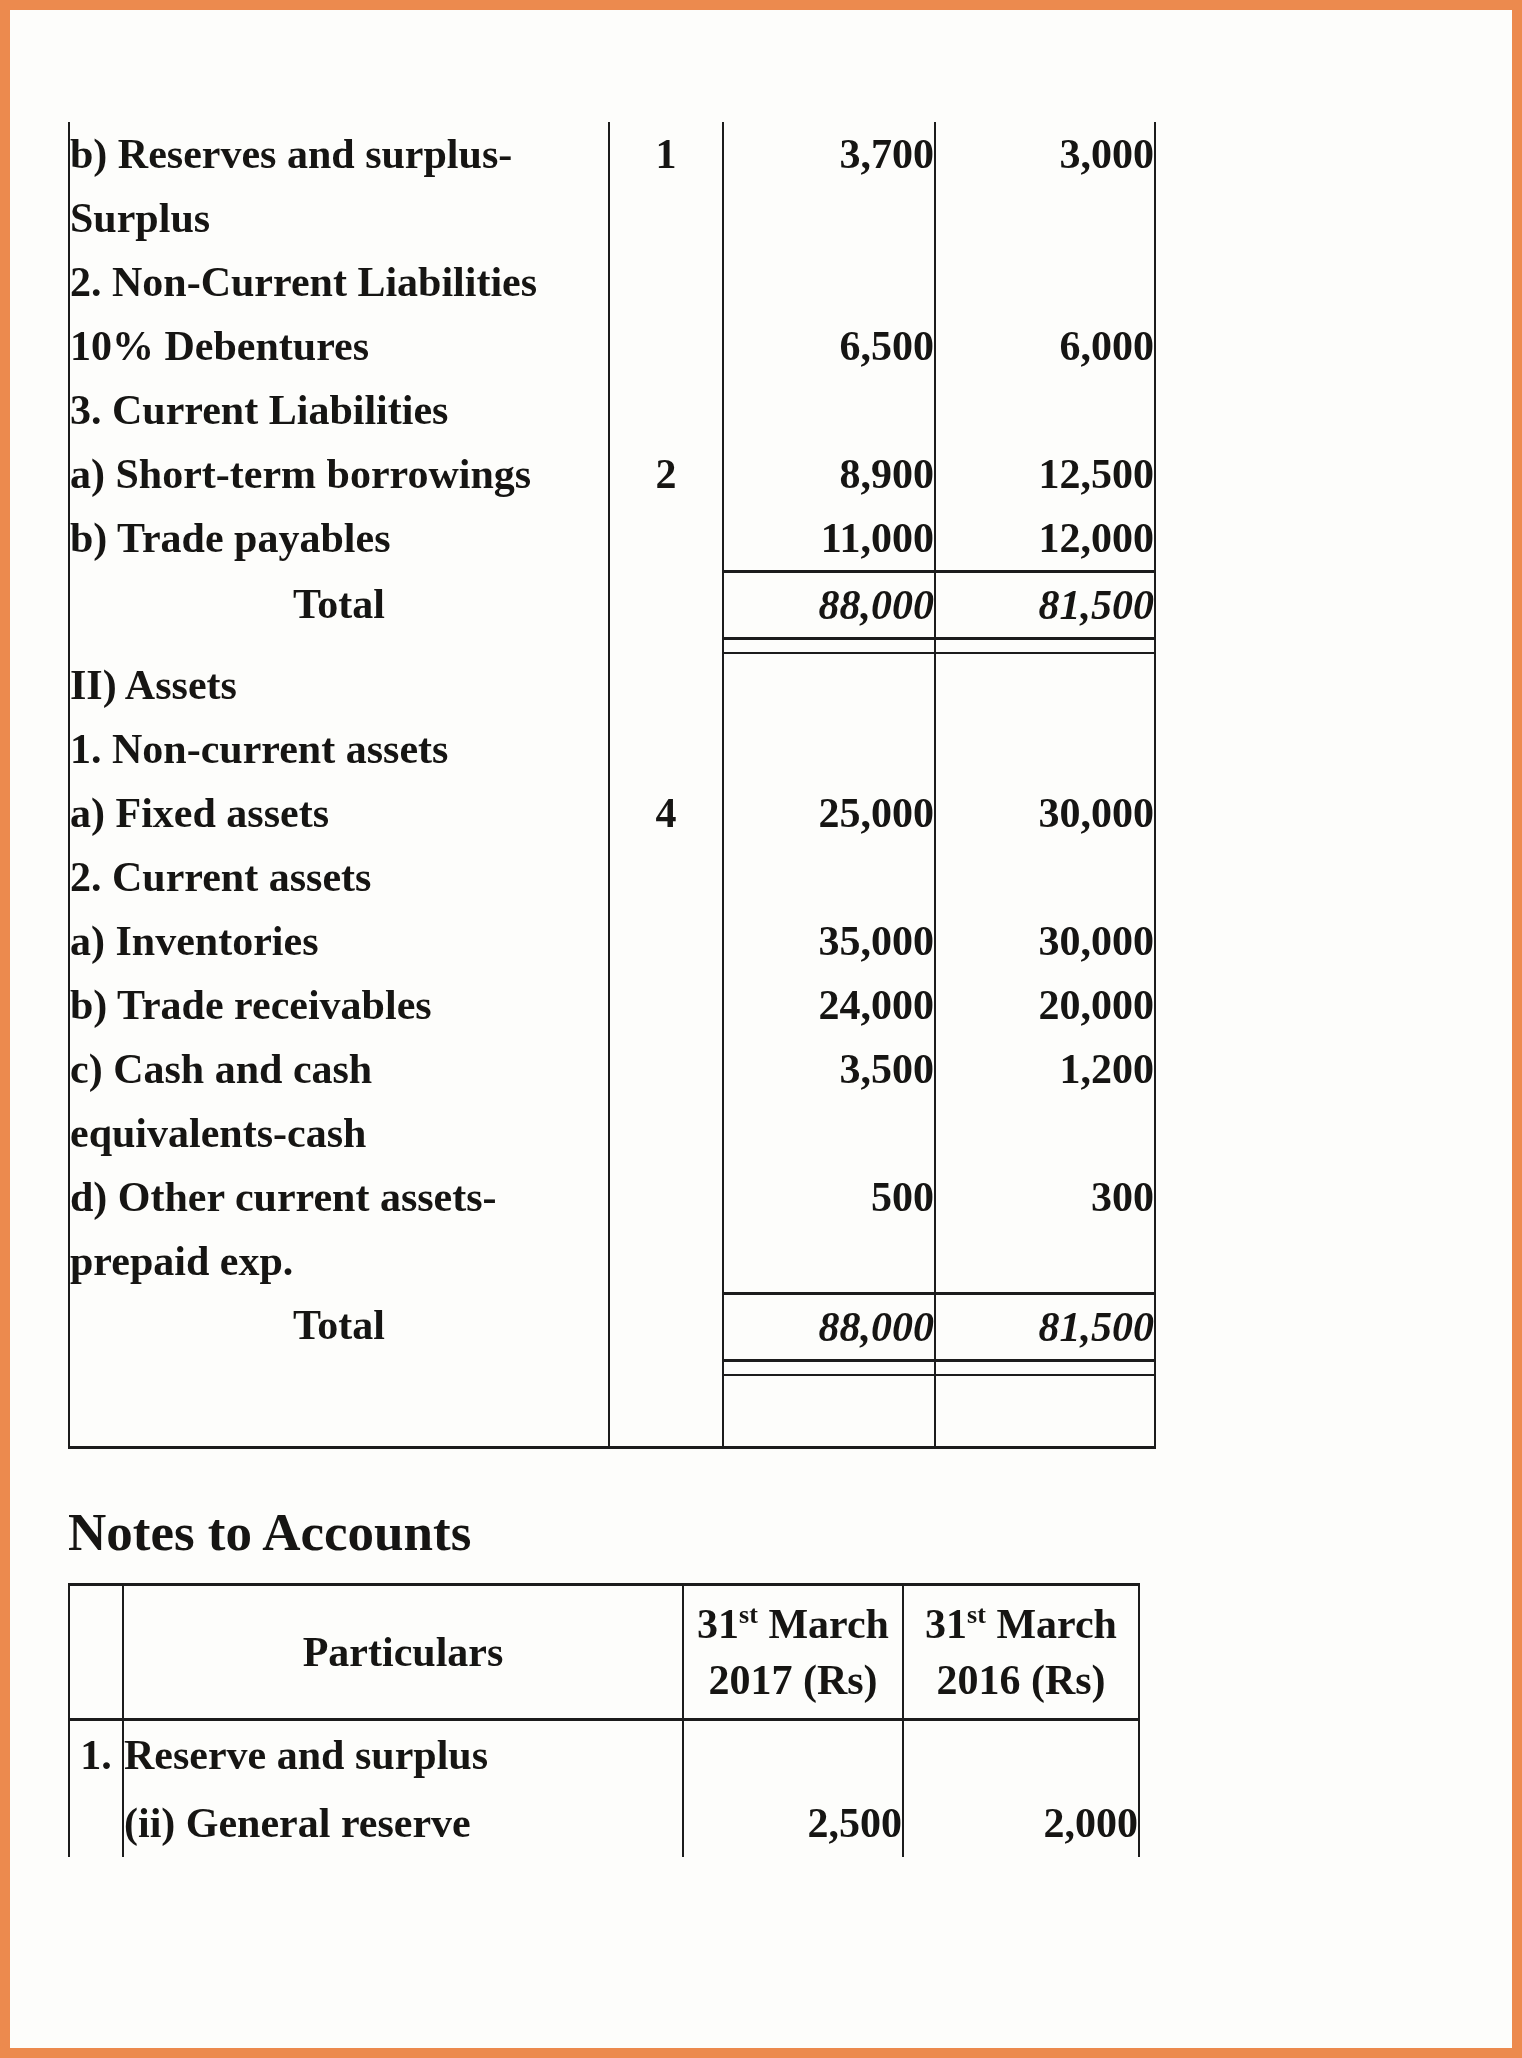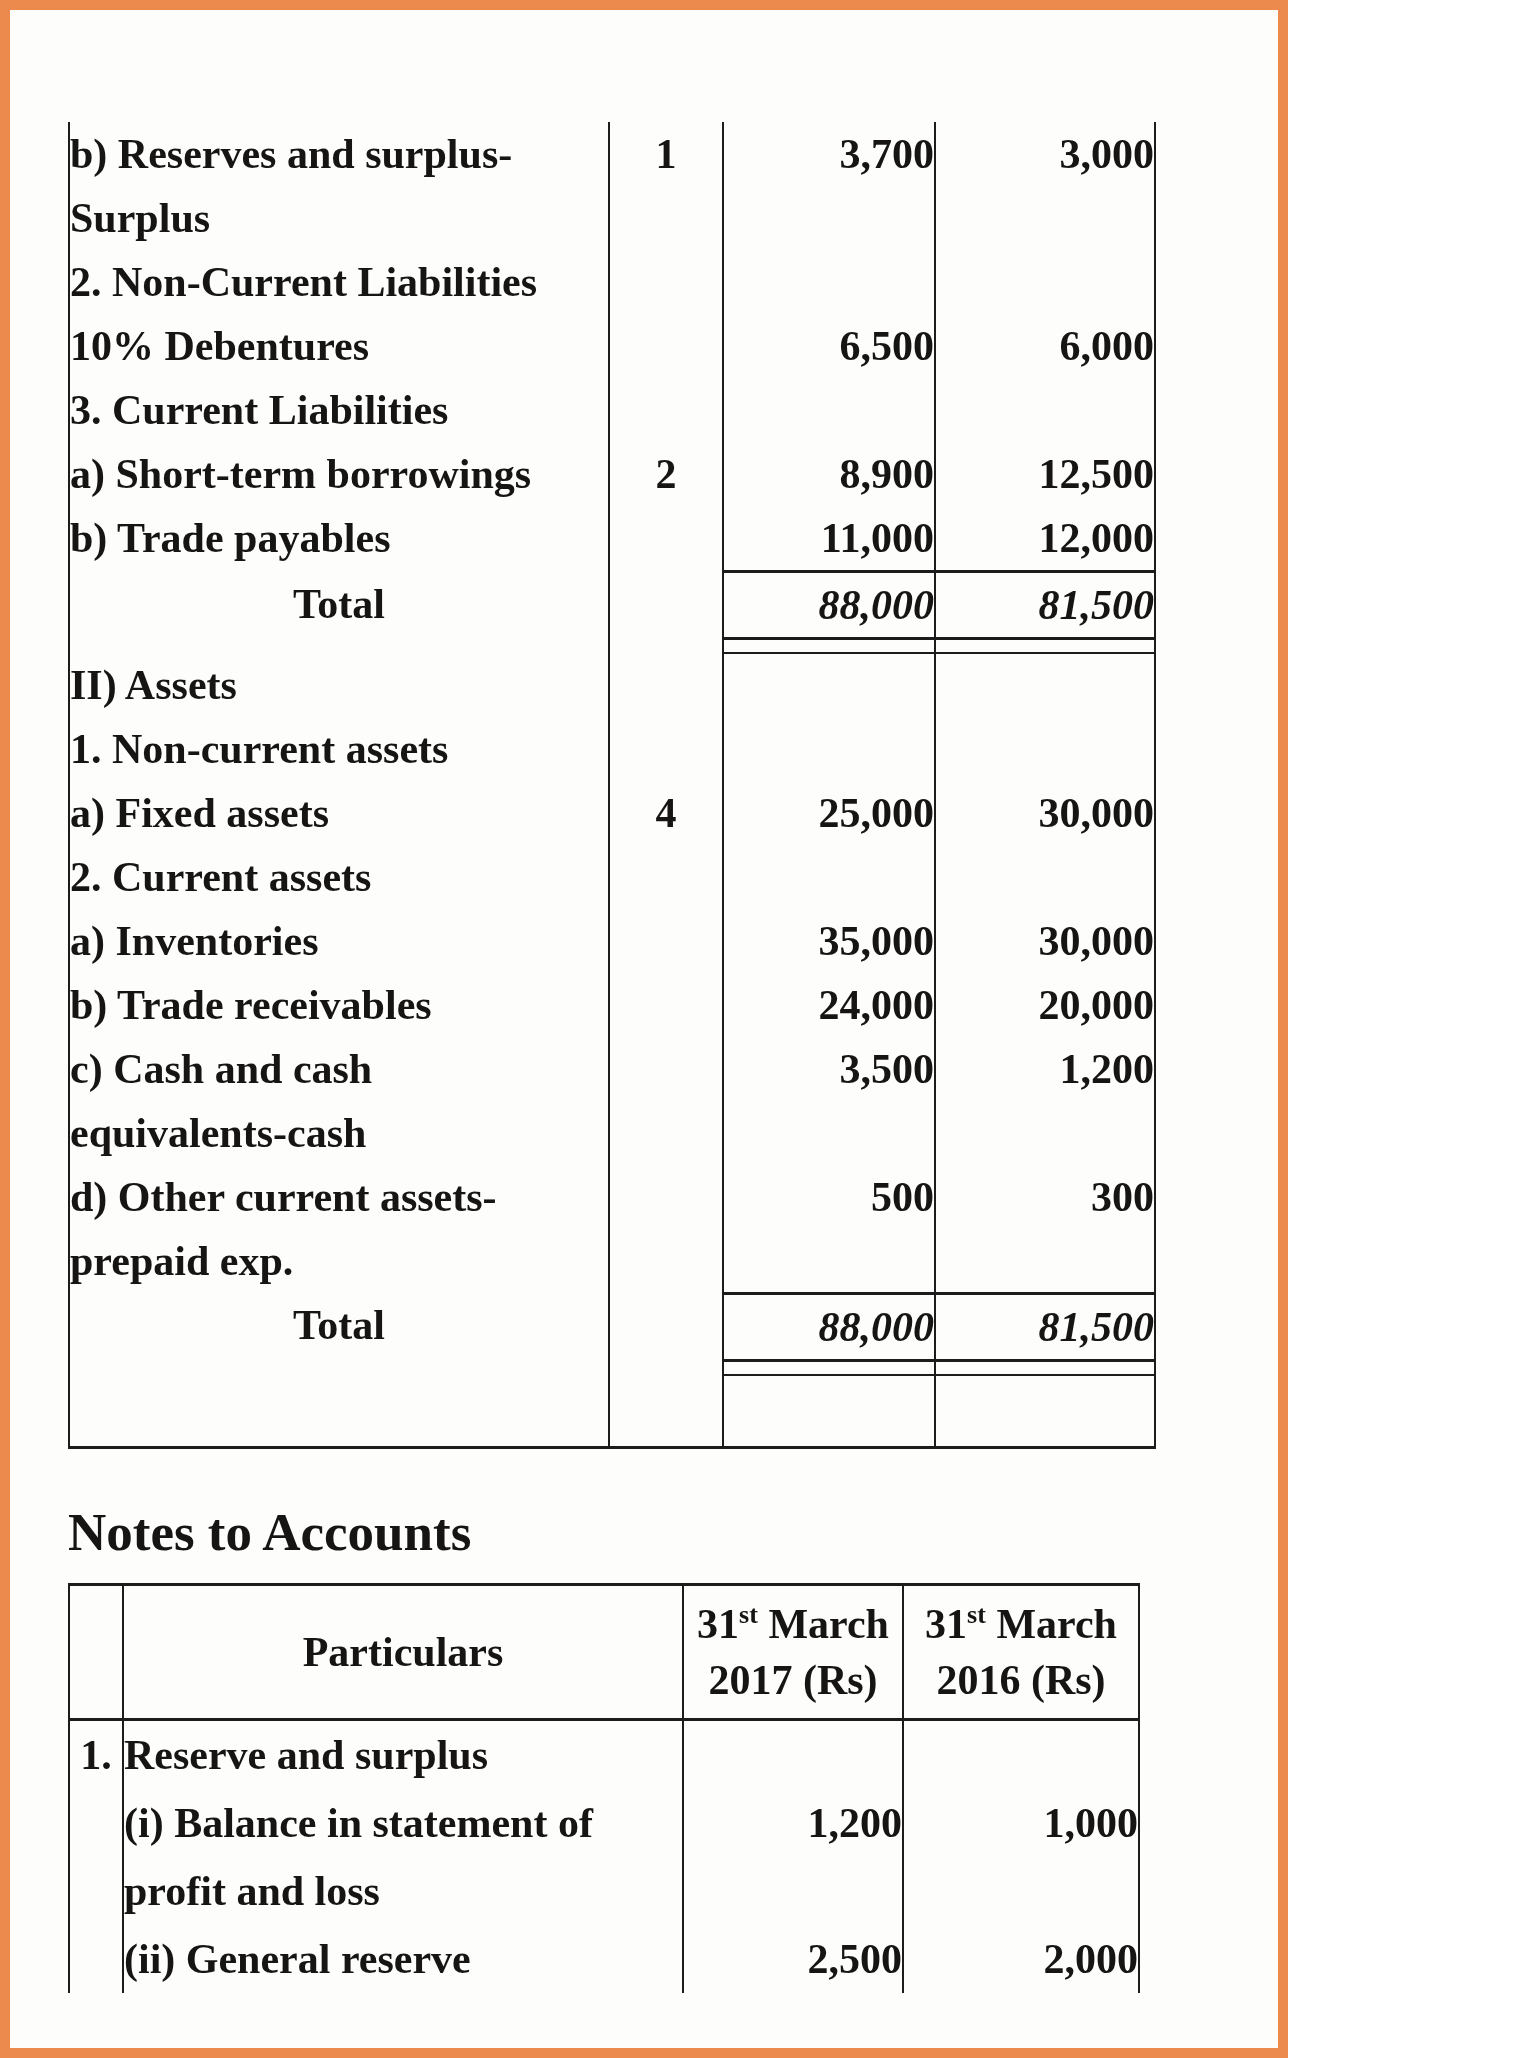--- a/index.html
+++ b/index.html
@@ -1,18 +1,18 @@
 <!DOCTYPE html>
 <html><head>
 <meta charset="utf-8">
 <style>
   html, body { margin: 0; padding: 0; background: #ffffff; }
   .page {
     position: relative;
-    width: 1288px;
+    width: 1522px;
     height: 2058px;
     box-sizing: border-box;
     border: 10px solid #ec8a4e;
     background: #fdfdfb;
     overflow: hidden;
     font-family: "Liberation Serif", "DejaVu Serif", serif;
     font-weight: bold;
     color: #161513;
   }
 
@@ -251,27 +251,20 @@
     </thead>
     <tbody id="notes-body">
         <tr>
           <td class="n-num">1.</td>
           <td class="n-label">Reserve and surplus</td>
           <td class="n-val n-v17"></td>
           <td class="n-val"></td>
         </tr>
         <tr>
           <td class="n-num"></td>
-          <td class="n-label">(i) Balance in statement of
-profit and loss</td>
-          <td class="n-val n-v17">1,200</td>
-          <td class="n-val">1,000</td>
-        </tr>
-        <tr>
-          <td class="n-num"></td>
           <td class="n-label">(ii) General reserve</td>
           <td class="n-val n-v17">2,500</td>
           <td class="n-val">2,000</td>
         </tr>
       </tbody>
   </table>
 
 </div>
 
 </body></html>

